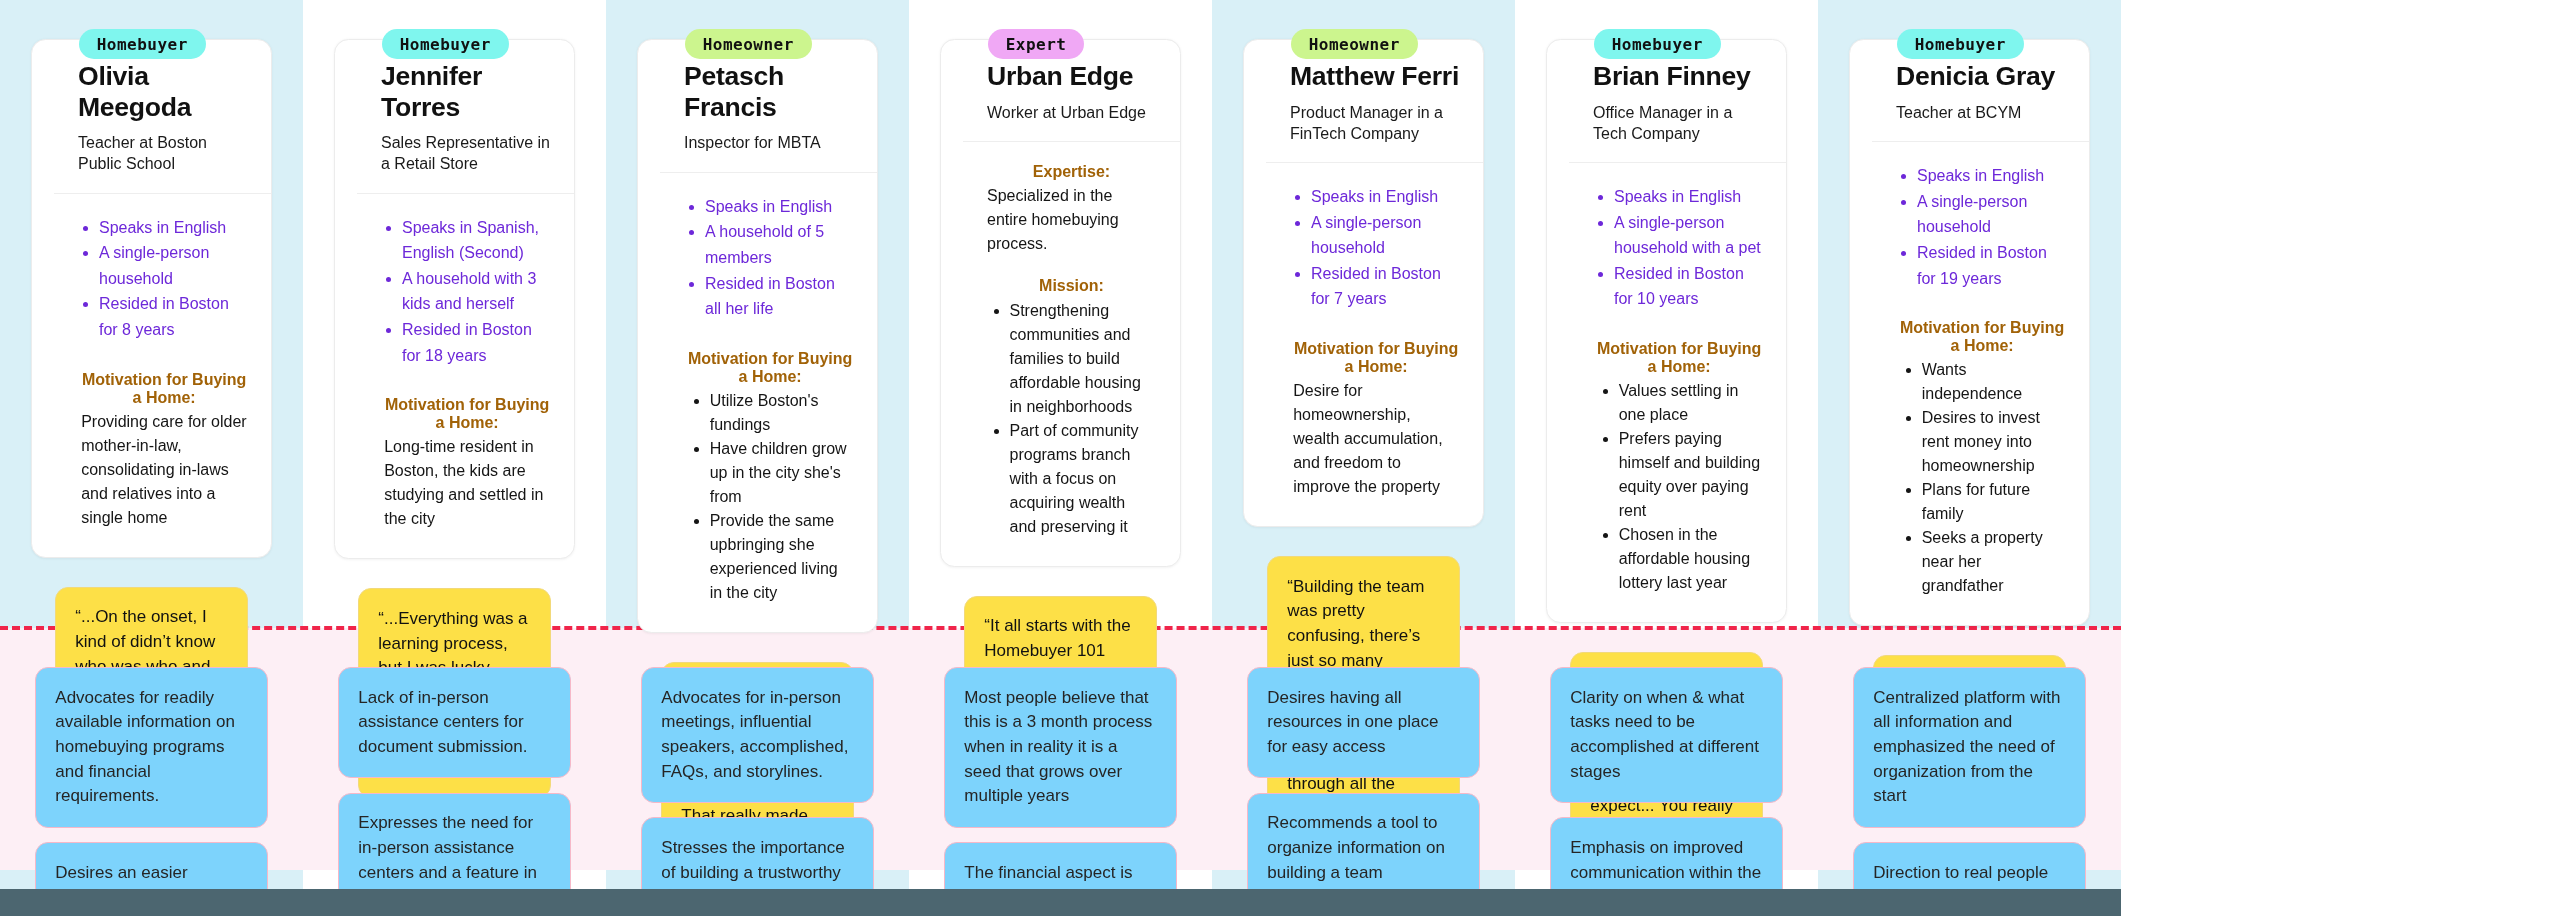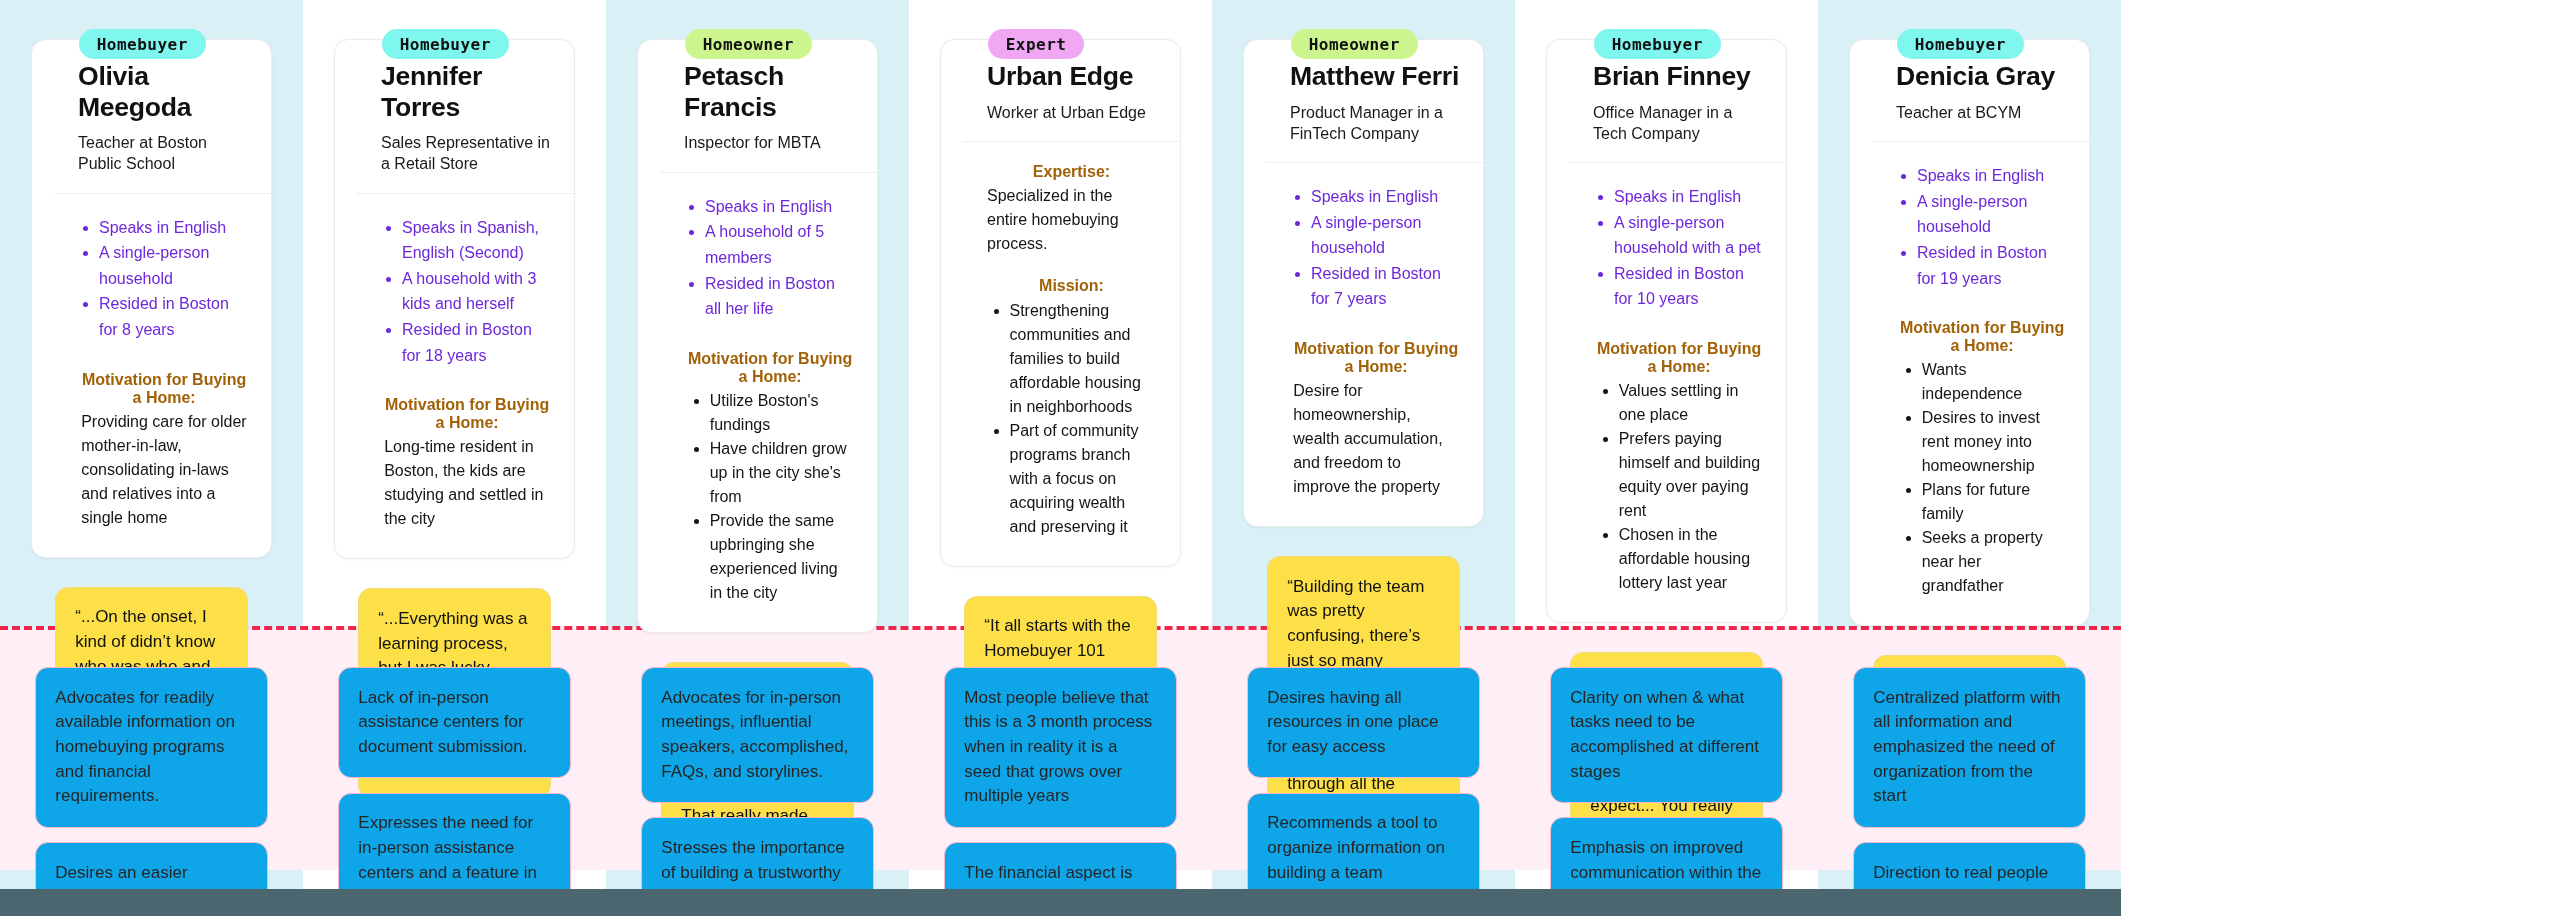--- a/index.html
+++ b/index.html
@@ -97,21 +97,21 @@
     color: #111;
   }
 
   
   .insights {
     position: absolute; top: 667px; left: 0; right: 0;
     display: flex;
   }
   .ins-col { display: flex; flex-direction: column; gap: 14.5px; padding: 0 35px; }
   .ins {
-    background: #0ea5e9;
+    background: #7dd3fc;
     border: 0.8px solid #f6b8c8;
     border-radius: 13px;
     padding: 17.7px 19.3px;
     font-size: 17px;
     line-height: 1.45;
     color: #252525;
     font-family: "Liberation Sans", sans-serif;
   }
 </style>
 </head>

